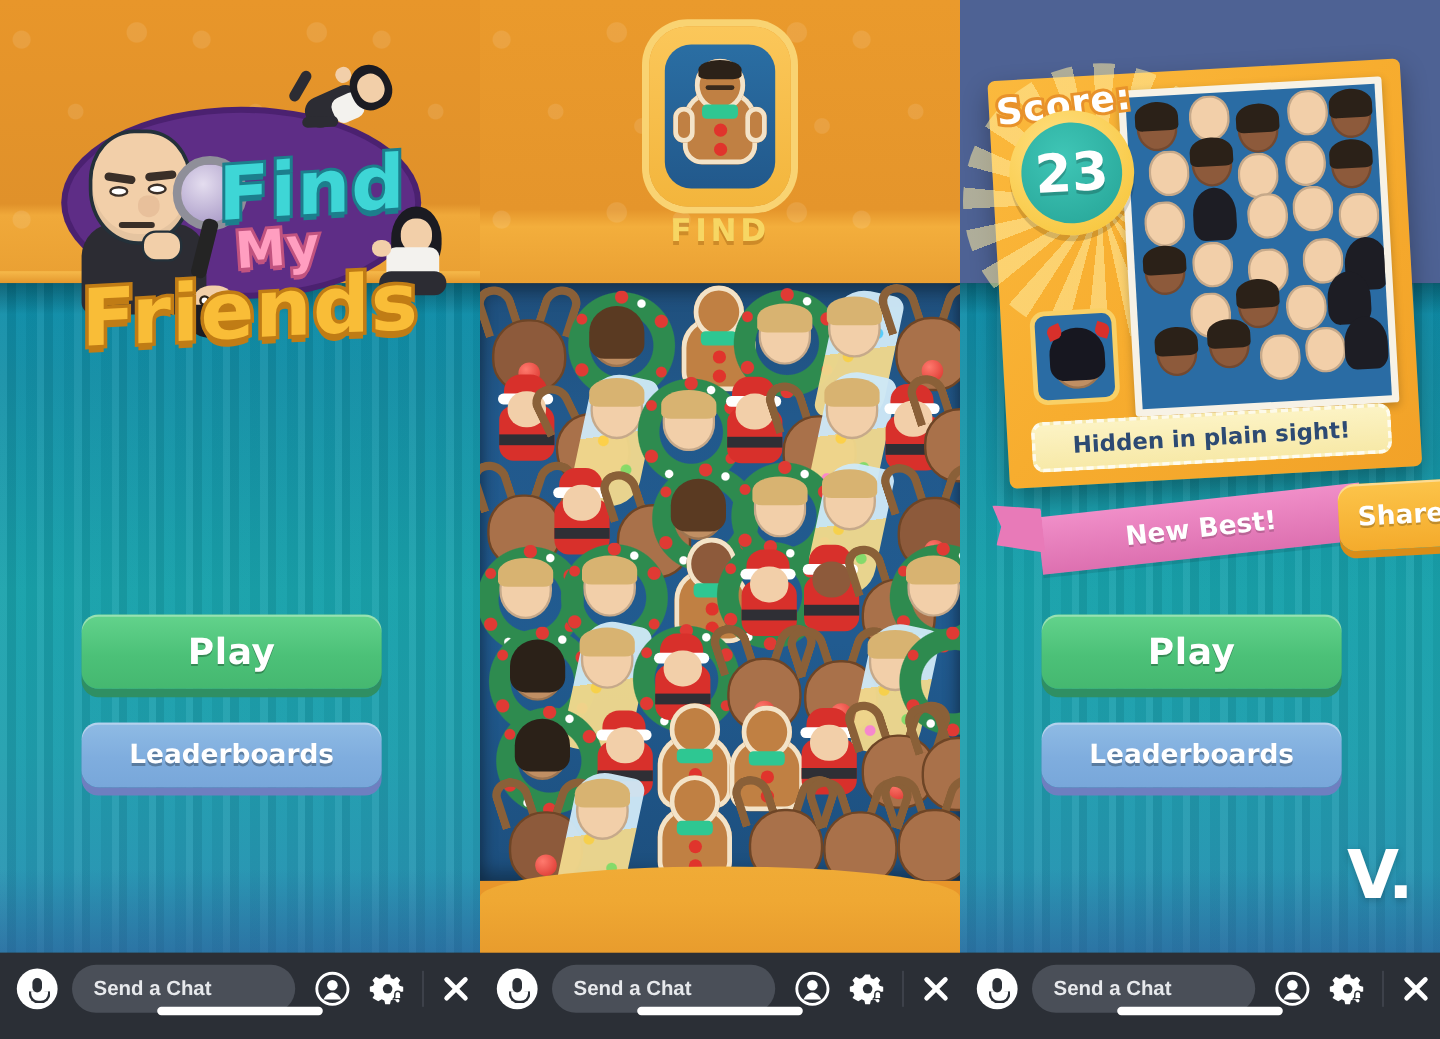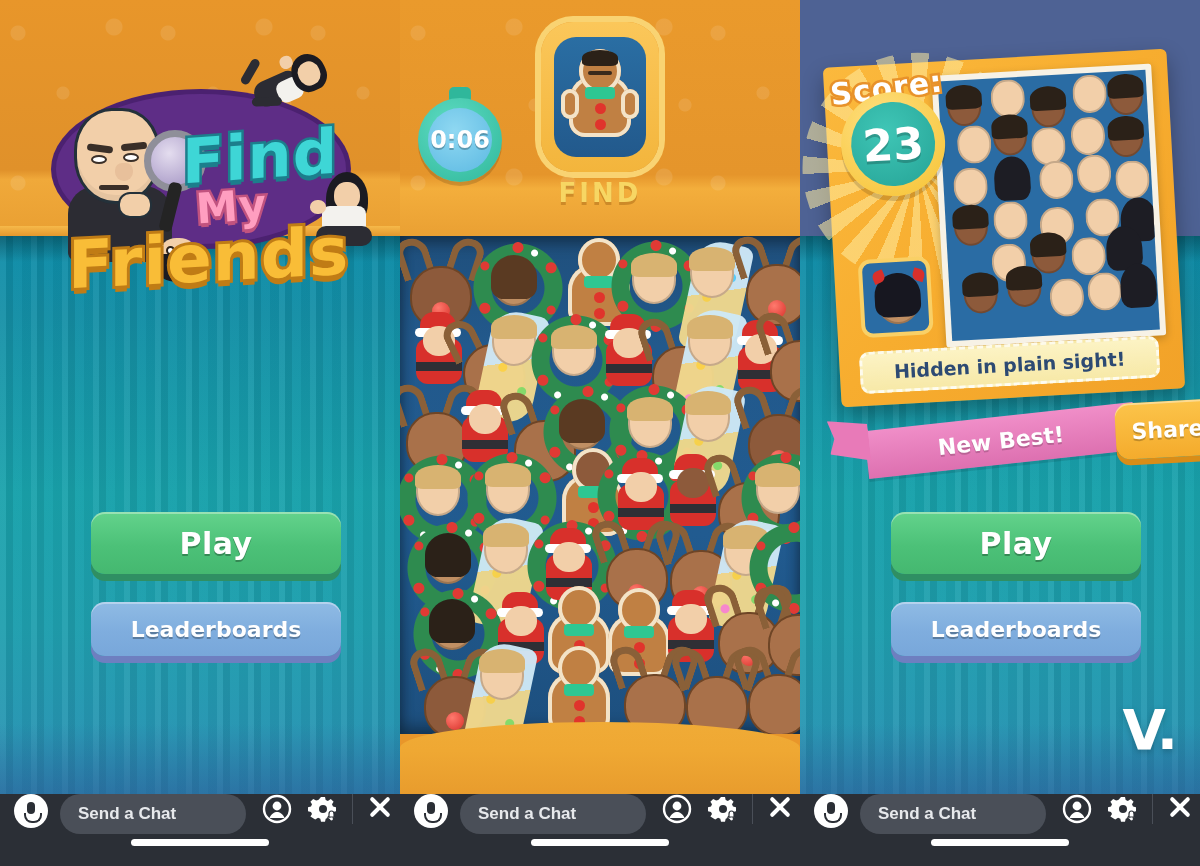--- a/index.html
+++ b/index.html
@@ -112,21 +112,21 @@
   .char-fly { position:absolute; left:222px; top:6px; width:90px; height:78px; transform: rotate(-24deg); }
   .char-sit { position:absolute; left:288px; top:130px; width:74px; height:84px; }
   .char-peek{ position:absolute; left:132px; top:196px; width:44px; height:44px; }
 
   .body-dark { position:absolute; background:#2c2c33; border-radius:12px; }
   .hair-dark { position:absolute; background:#1b1b22; border-radius:50% 50% 42% 42%; }
   .skin { position:absolute; background:#f2cfa9; border-radius:46%; }
   .shirt-white { position:absolute; background:#f3f2ee; border-radius:8px; }
 
   
-  .btn-stack { position:absolute; left:91px; width:250px; }
+  .btn-stack { position:absolute; left:68px; width:250px; }
   .btn {
     width:250px; border:0; cursor:pointer; display:block;
     font-family:"DejaVu Sans", sans-serif; font-weight:900; color:#fff;
     text-shadow: 0 2px 0 rgba(0,0,0,.28);
   }
   .btn-play {
     height:62px; border-radius:14px; font-size:30px; letter-spacing:.5px;
     background: linear-gradient(180deg,#63d38c 0%,#4cc178 55%,#45b870 100%);
     box-shadow: 0 7px 0 #2f8f63, inset 0 2px 0 rgba(255,255,255,.35);
   }
@@ -339,21 +339,21 @@
     font-family:"DejaVu Sans", sans-serif; font-weight:900; font-size:56px;
     color:#fff; letter-spacing:-2px; line-height:1;
     text-shadow: 0 2px 6px rgba(0,0,0,.22);
   }
 
   
   #chatbar {
     position:absolute; left:0; bottom:0; width:1200px; height:72px;
     background:#2b2f36; display:flex;
   }
-  .chat-seg { width:400px; height:60px; display:flex; align-items:flex-start; position:relative; }
+  .chat-seg { width:400px; height:60px; display:flex; align-items:center; position:relative; }
   .mic-btn { width:34px; height:34px; margin-left:14px; border-radius:50%;
              background:#fff; position:relative; flex:0 0 auto; cursor:pointer; }
   .mic-btn::before{ content:""; position:absolute; left:13px; top:8px; width:8px; height:12px;
              background:#2b2f36; border-radius:4px; }
   .mic-btn::after{ content:""; position:absolute; left:10px; top:19px; width:14px; height:8px;
              border:2px solid #2b2f36; border-top:0; border-radius:0 0 8px 8px; }
   .chat-input {
     margin-left:12px; width:186px; height:40px; border-radius:20px;
     background:#4a4f58; border:0; outline:none; padding:0 18px;
     color:#e7e9ec; font-family:"Liberation Sans", sans-serif; font-size:17px; font-weight:700;
@@ -432,27 +432,20 @@
     <div class="btn-stack" style="top:512px;">
       <button class="btn btn-play">Play</button>
       <button class="btn btn-leader">Leaderboards</button>
     </div>
   </div>
 
   <div class="panel" id="panel-mid">
     <div class="mid-header">
       <div class="stage-pattern"></div>
 
-      <div id="timer">
-        <div class="sw-top"></div>
-        <div class="sw-body">
-          <div class="sw-face"></div>
-        </div>
-        <div class="sw-text">0:06</div>
-      </div>
 
       <div id="target-frame">
         <div id="target-inner">
           <div class="gingerbread" style="left:7px;top:12px;">
             <div class="gb-body"></div>
             <div class="gb-head">
               <div style="position:absolute;left:3px;top:1px;width:36px;height:16px;background:#2b2118;border-radius:50% 50% 20% 20%;"></div>
               <div style="position:absolute;left:9px;top:22px;width:24px;height:4px;background:#3a2a1c;border-radius:2px;"></div>
             </div>
             <div class="gb-bow"></div>

